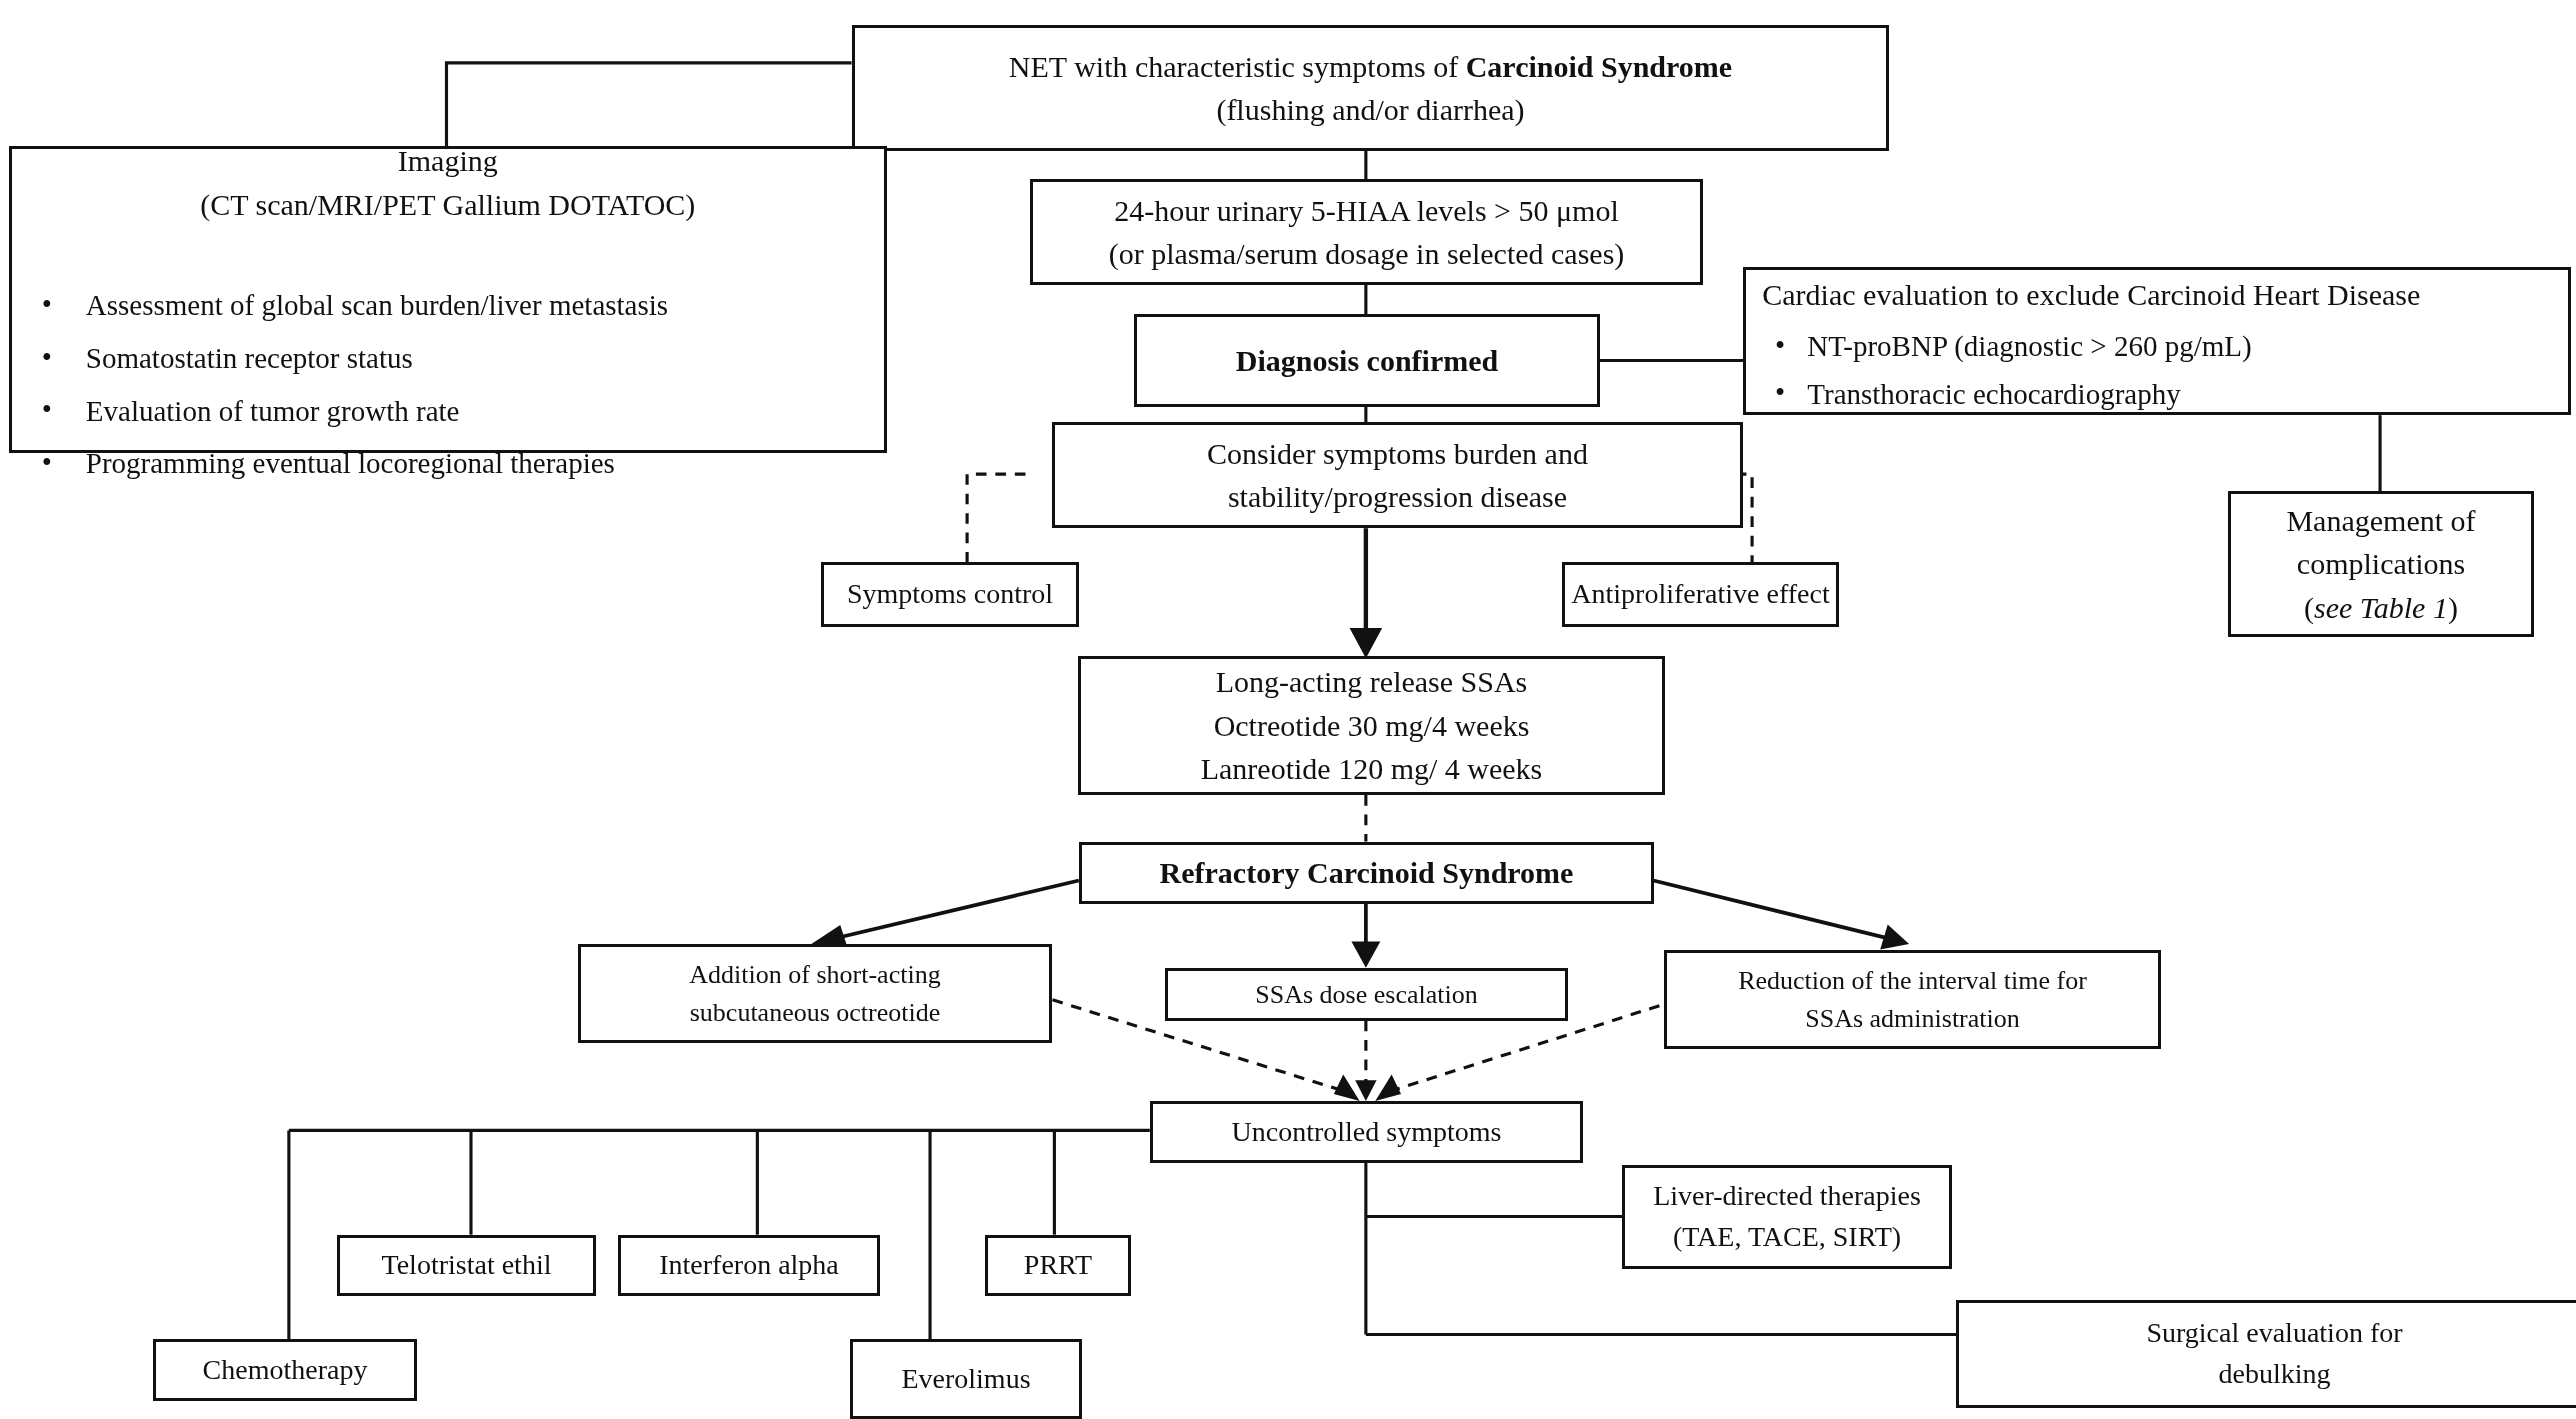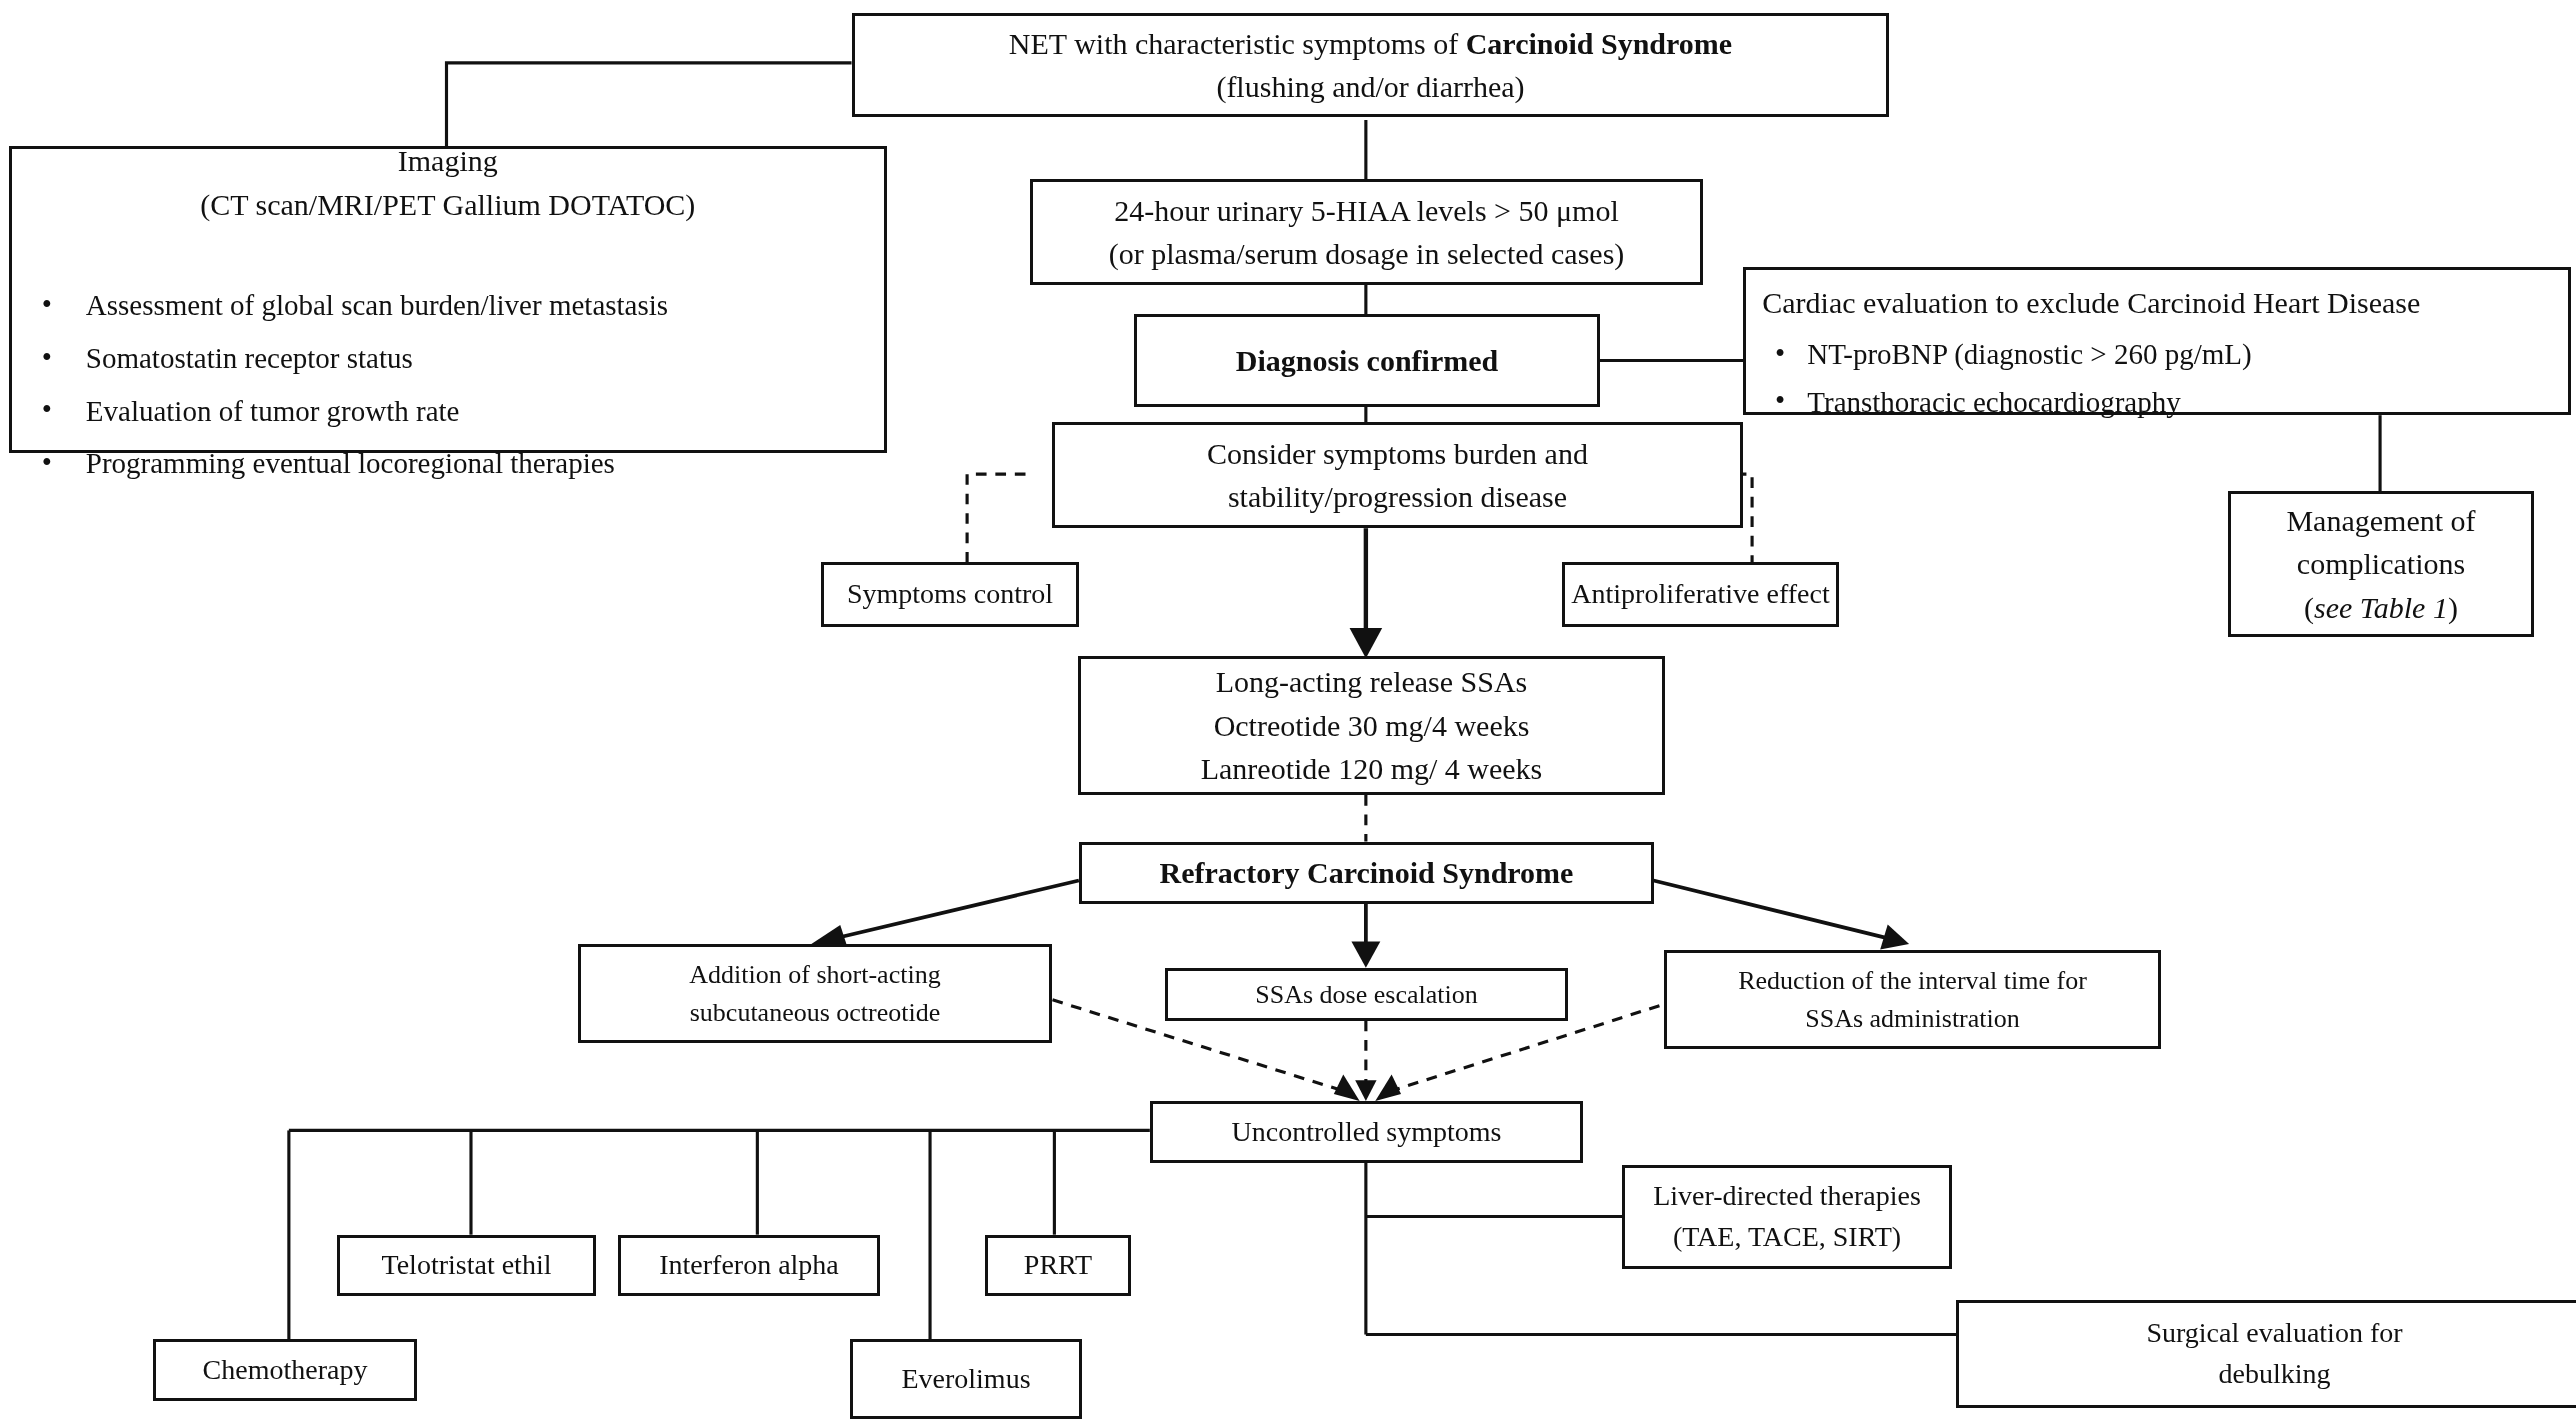--- a/index.html
+++ b/index.html
@@ -53,27 +53,27 @@
   .bullets li::before {
     content: "\2022";
     position: absolute;
     left: 30px;
     top: -1.3px;
   }
   .cardiac-bullets li { padding-left: 45px; margin-top: 11.3px; }
   .cardiac-bullets li::before { left: 12.6px; }
 
   
-  .b-net          { left: 852px; top: 13px;   width: 1037px; height: 104px; }
+  .b-net          { left: 852px; top: 25px;   width: 1037px; height: 126px; }
   .b-imaging      { left: 8.8px;   top: 146px;  width: 878px; height: 307px; justify-content: center; padding-top: 21.4px; }
   .b-imaging .head { text-align: center; }
   .b-imaging .bullets { margin-top: 45px; align-self: flex-start; }
   .b-hiaa         { left: 1030px; top: 179px;  width: 673px; height: 106px; }
   .b-diagnosis    { left: 1134px; top: 314px;  width: 466px;  height: 93px; }
-  .b-cardiac      { left: 1743px; top: 267px;  width: 828px; height: 148px; justify-content: space-between; padding: 11.3px 0 0 16.3px; align-items: flex-start; text-align: left; }
+  .b-cardiac      { left: 1743px; top: 267px;  width: 828px; height: 148px; justify-content: flex-end; padding: 11.3px 0 0 16.3px; align-items: flex-start; text-align: left; }
   .b-management   { left: 2228px; top: 491px;  width: 306px;  height: 146px; }
   .b-consider     { left: 1052px; top: 422px;  width: 691px; height: 106px; }
   .b-symptoms     { left: 821px; top: 562px;  width: 258px;  height: 65px; }
   .b-antiprolif   { left: 1562px; top: 562px;  width: 277px;  height: 65px; }
   .b-ssa          { left: 1078px; top: 656px; width: 587px;  height: 139px; }
   .b-refractory   { left: 1079px; top: 842px; width: 575px;  height: 62px; }
   .b-shortacting  { left: 578px;  top: 944px; width: 474px;  height: 99px; font-size: 26px; }
   .b-dose         { left: 1165px; top: 968px; width: 403px;  height: 53px;  font-size: 26px; }
   .b-interval     { left: 1664px; top: 950px; width: 497px;  height: 99px; font-size: 26px; }
   .b-uncontrolled { left: 1150px; top: 1101px; width: 433px;  height: 62px; }

